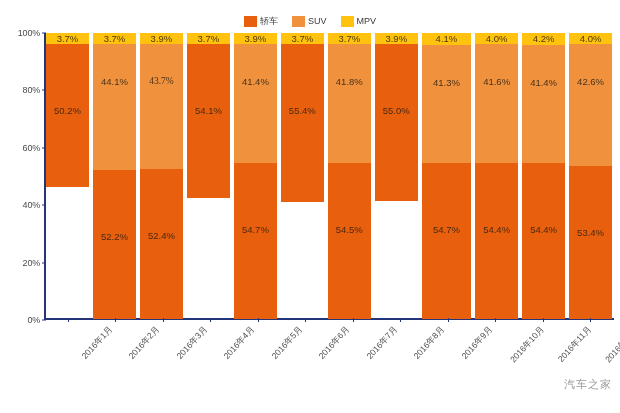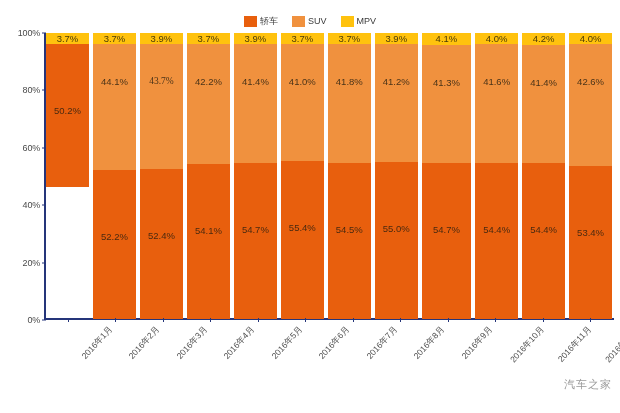--- a/index.html
+++ b/index.html
@@ -250,66 +250,57 @@
           <span class="seg-label">43.7%</span>
         </div>
         <div class="seg seg-sedan" style="height: 52.4%;">
           <span class="seg-label">52.4%</span>
         </div>
       </div>
       <div class="bar-col" style="width: 43.5px; margin-right: 4px;">
         <div class="seg seg-mpv" style="height: 3.7%;">
           <span class="seg-label">3.7%</span>
         </div>
-        <div class="seg seg-suv" style="height: 42.2%;">
-          <span class="seg-label">42.2%</span>
-        </div>
         <div class="seg seg-sedan" style="height: 54.1%;">
           <span class="seg-label">54.1%</span>
         </div>
       </div>
       <div class="bar-col" style="width: 43.5px; margin-right: 4px;">
         <div class="seg seg-mpv" style="height: 3.9%;">
           <span class="seg-label">3.9%</span>
         </div>
         <div class="seg seg-suv" style="height: 41.4%;">
           <span class="seg-label">41.4%</span>
         </div>
         <div class="seg seg-sedan" style="height: 54.7%;">
           <span class="seg-label">54.7%</span>
         </div>
       </div>
       <div class="bar-col" style="width: 43.5px; margin-right: 4px;">
         <div class="seg seg-mpv" style="height: 3.7%;">
           <span class="seg-label">3.7%</span>
         </div>
-        <div class="seg seg-suv" style="height: 41%;">
-          <span class="seg-label">41.0%</span>
-        </div>
         <div class="seg seg-sedan" style="height: 55.4%;">
           <span class="seg-label">55.4%</span>
         </div>
       </div>
       <div class="bar-col" style="width: 43.5px; margin-right: 4px;">
         <div class="seg seg-mpv" style="height: 3.7%;">
           <span class="seg-label">3.7%</span>
         </div>
         <div class="seg seg-suv" style="height: 41.8%;">
           <span class="seg-label">41.8%</span>
         </div>
         <div class="seg seg-sedan" style="height: 54.5%;">
           <span class="seg-label">54.5%</span>
         </div>
       </div>
       <div class="bar-col" style="width: 43.5px; margin-right: 4px;">
         <div class="seg seg-mpv" style="height: 3.9%;">
           <span class="seg-label">3.9%</span>
-        </div>
-        <div class="seg seg-suv" style="height: 41.2%;">
-          <span class="seg-label">41.2%</span>
         </div>
         <div class="seg seg-sedan" style="height: 55%;">
           <span class="seg-label">55.0%</span>
         </div>
       </div>
       <div class="bar-col" style="width: 50px; margin-right: 4px;">
         <div class="seg seg-mpv" style="height: 4.1%;">
           <span class="seg-label">4.1%</span>
         </div>
         <div class="seg seg-suv" style="height: 41.3%;">

